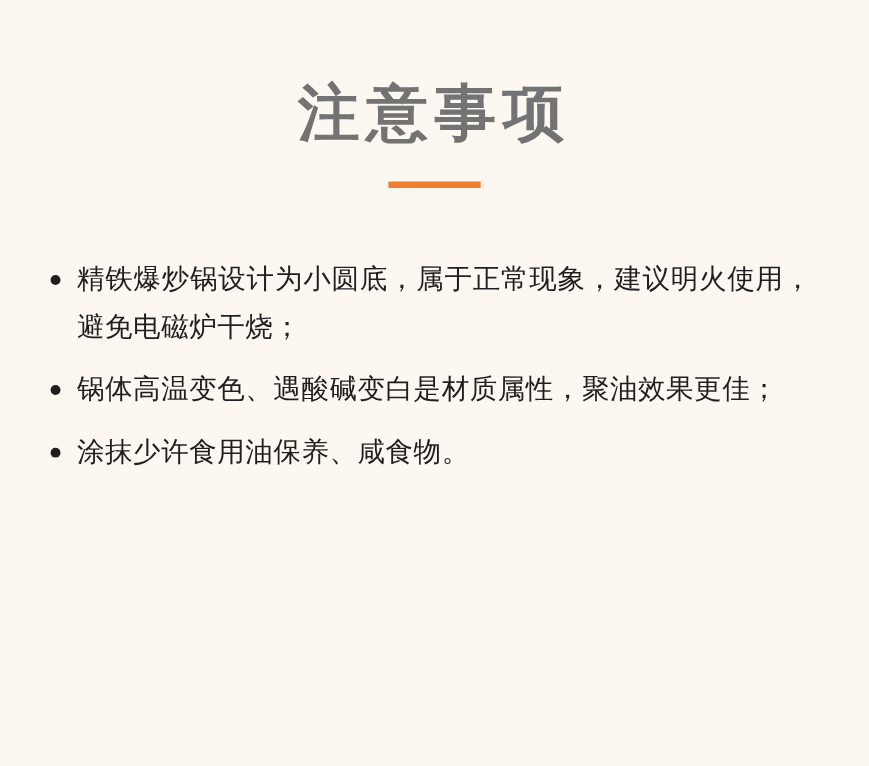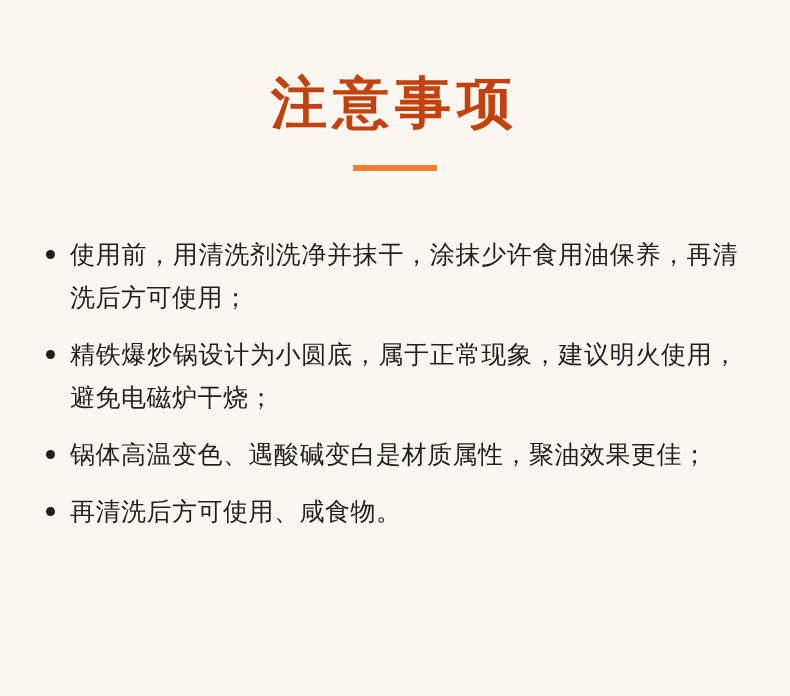--- a/index.html
+++ b/index.html
@@ -24,21 +24,21 @@
   }
   .title-block {
     padding-top: 72px;
     text-align: center;
   }
   .page-title {
     font-size: 56px;
     line-height: 1.12;
     font-weight: bold;
     letter-spacing: 6px;
-    color: #c2410c;
+    color: #737373;
     margin: 0;
   }
   .title-underline {
     width: 84px;
     height: 6px;
     background: #f08030;
     margin: 30px auto 0 auto;
     border-radius: 1px;
   }
   .notes {
@@ -76,29 +76,25 @@
 <div class="page">
 
   <div class="title-block">
     <h1 class="page-title">注意事项</h1>
     <div class="title-underline"></div>
   </div>
 
   <ul class="notes">
     <li class="note-item">
       <span class="bullet"></span>
-      <span class="note-text">使用前，用清洗剂洗净并抹干，涂抹少许食用油保养，再清洗后方可使用；</span>
-    </li>
-    <li class="note-item">
-      <span class="bullet"></span>
       <span class="note-text">精铁爆炒锅设计为小圆底，属于正常现象，建议明火使用，避免电磁炉干烧；</span>
     </li>
     <li class="note-item">
       <span class="bullet"></span>
       <span class="note-text">锅体高温变色、遇酸碱变白是材质属性，聚油效果更佳；</span>
     </li>
     <li class="note-item">
       <span class="bullet"></span>
-      <span class="note-text">再清洗后方可使用、咸食物。</span>
+      <span class="note-text">涂抹少许食用油保养、咸食物。</span>
     </li>
   </ul>
 
 </div>
 
 </body></html>

